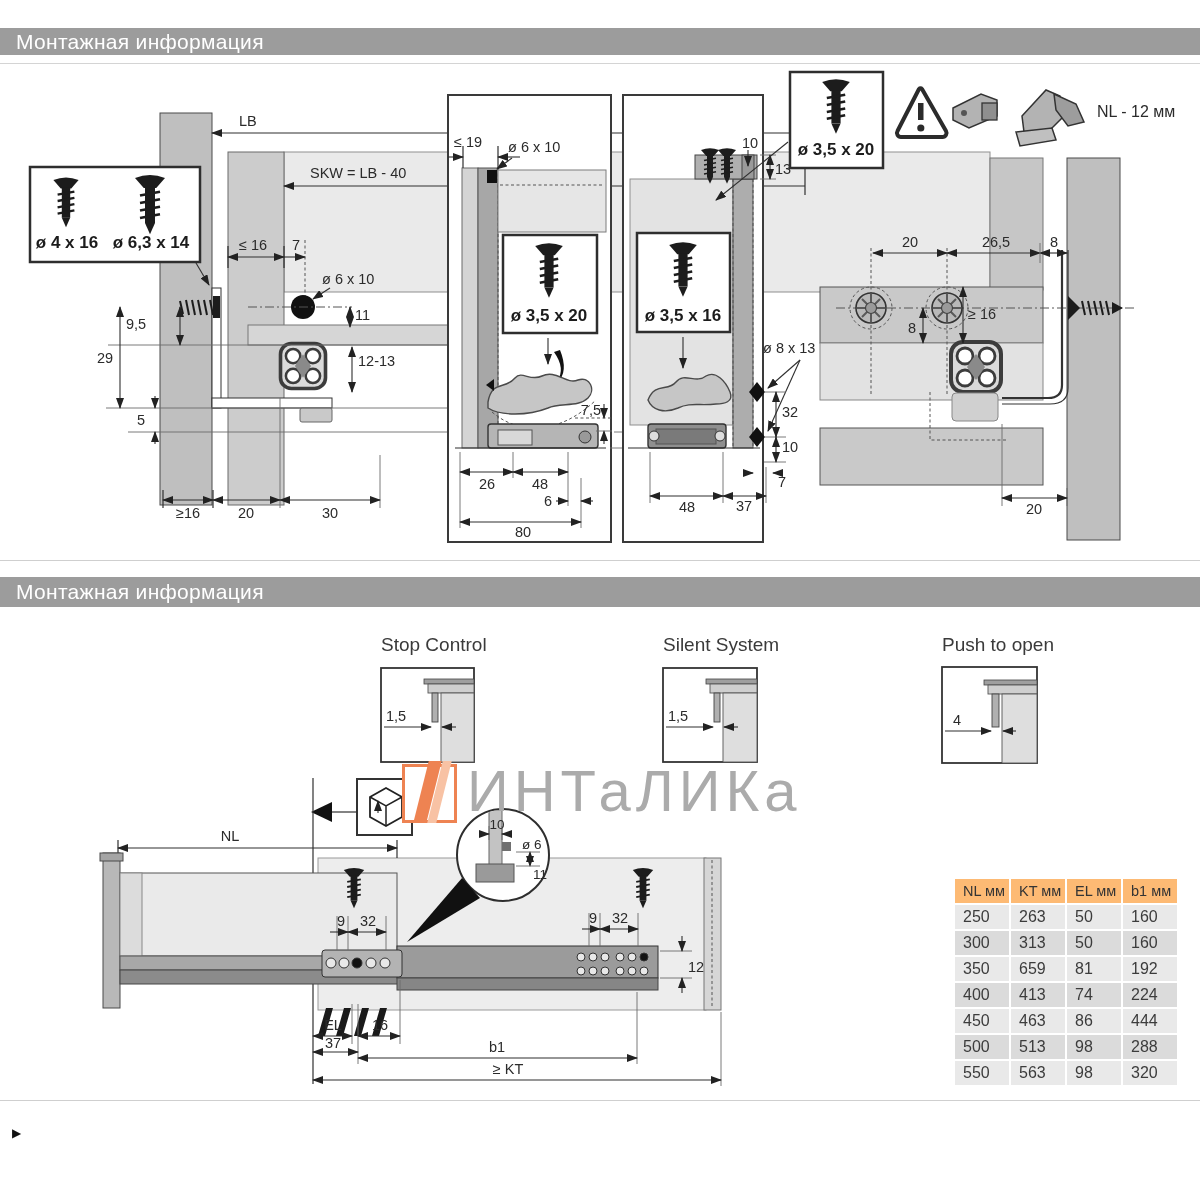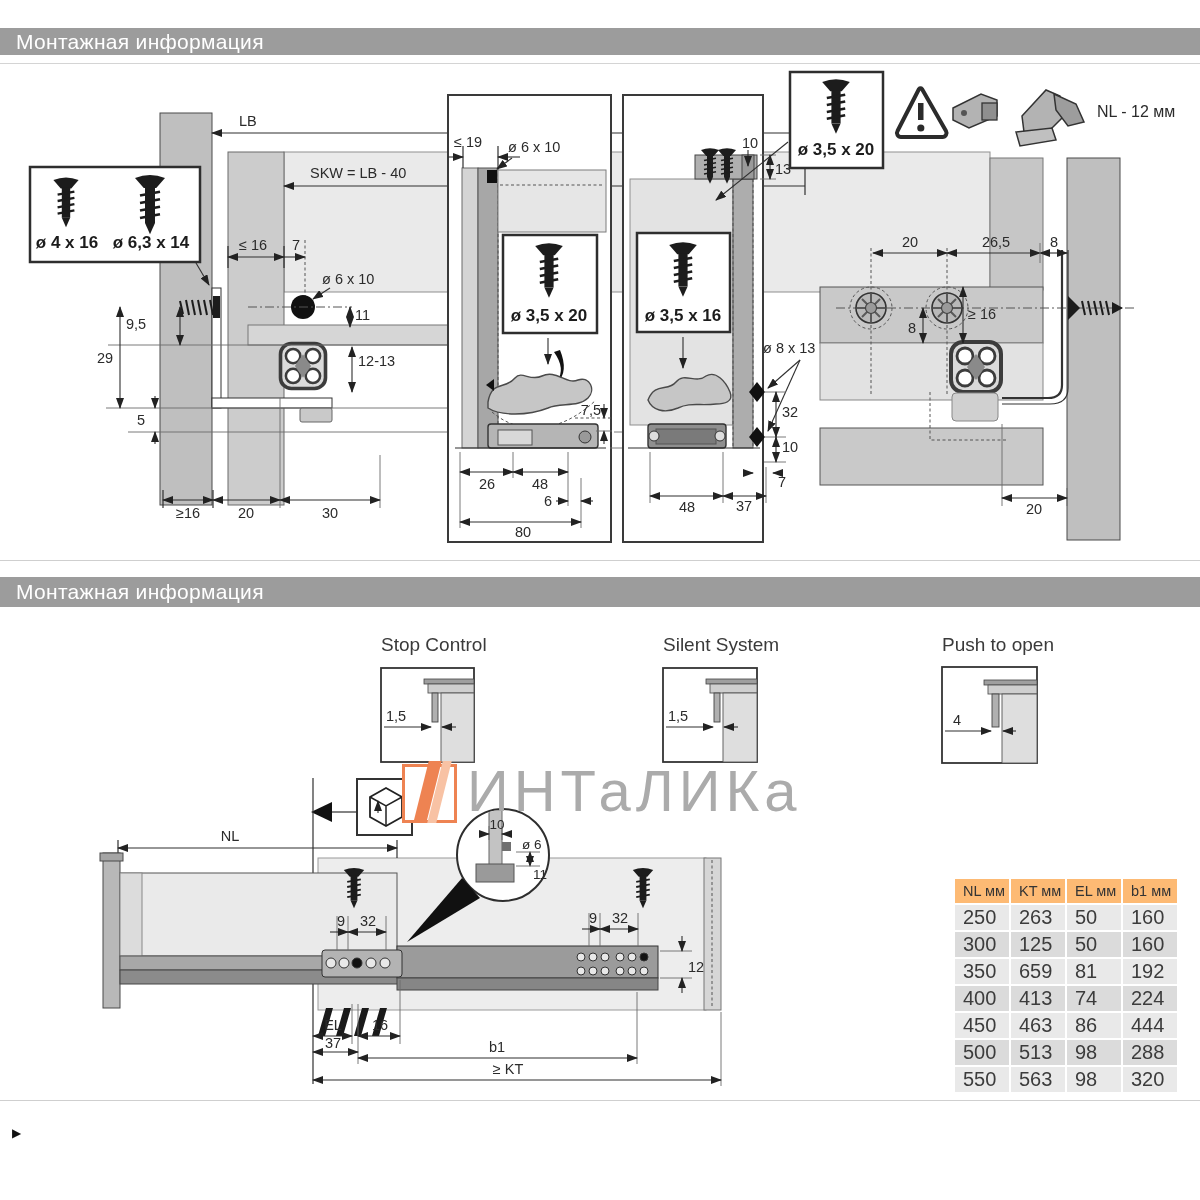--- a/index.html
+++ b/index.html
@@ -24,21 +24,21 @@
   .wm-box{position:absolute;left:402px;top:764px;width:49px;height:53px;border:3px solid #ee8352;
           background:#fff;z-index:5;}
   .wm-g1{position:absolute;left:16px;top:-6px;width:13px;height:62px;background:#ee8352;
          transform:skewX(-14deg);}
   .wm-g2{position:absolute;left:30px;top:-6px;width:9px;height:62px;background:#f8c2a4;
          transform:skewX(-14deg);}
   .tblwrap{position:absolute;left:953px;top:877px;z-index:4;}
   table{border-collapse:separate;border-spacing:2px;background:#fff;}
   th{background:#fdba74;color:#343434;font-weight:normal;font-size:14.5px;text-align:left;
      width:46px;height:22px;padding:1px 0 1px 8px;}
-  td{font-size:20px;color:#3c3c3c;text-align:left;height:22px;padding:1px 0 1px 8px;}
+  td{font-size:16px;color:#3c3c3c;text-align:left;height:22px;padding:1px 0 1px 8px;}
   tr:nth-child(odd) td{background:#e9e9e9;}
   tr:nth-child(even) td{background:#dbdbdb;}
   .note{position:absolute;left:12px;top:1120px;width:1170px;display:flex;gap:10px;z-index:4;
         color:#2e2e2e;font-size:17.5px;line-height:26px;}
   .note .tri{font-size:12px;line-height:26px;color:#111;}
 </style>
 </head>
 <body>
 <div class="page">
 
@@ -500,21 +500,21 @@
         </thead>
     <tbody>
           <tr>
             <td>250</td>
             <td>263</td>
             <td>50</td>
             <td>160</td>
           </tr>
           <tr>
             <td>300</td>
-            <td>125</td>
+            <td>313</td>
             <td>50</td>
             <td>160</td>
           </tr>
           <tr>
             <td>350</td>
             <td>659</td>
             <td>81</td>
             <td>192</td>
           </tr>
           <tr>

